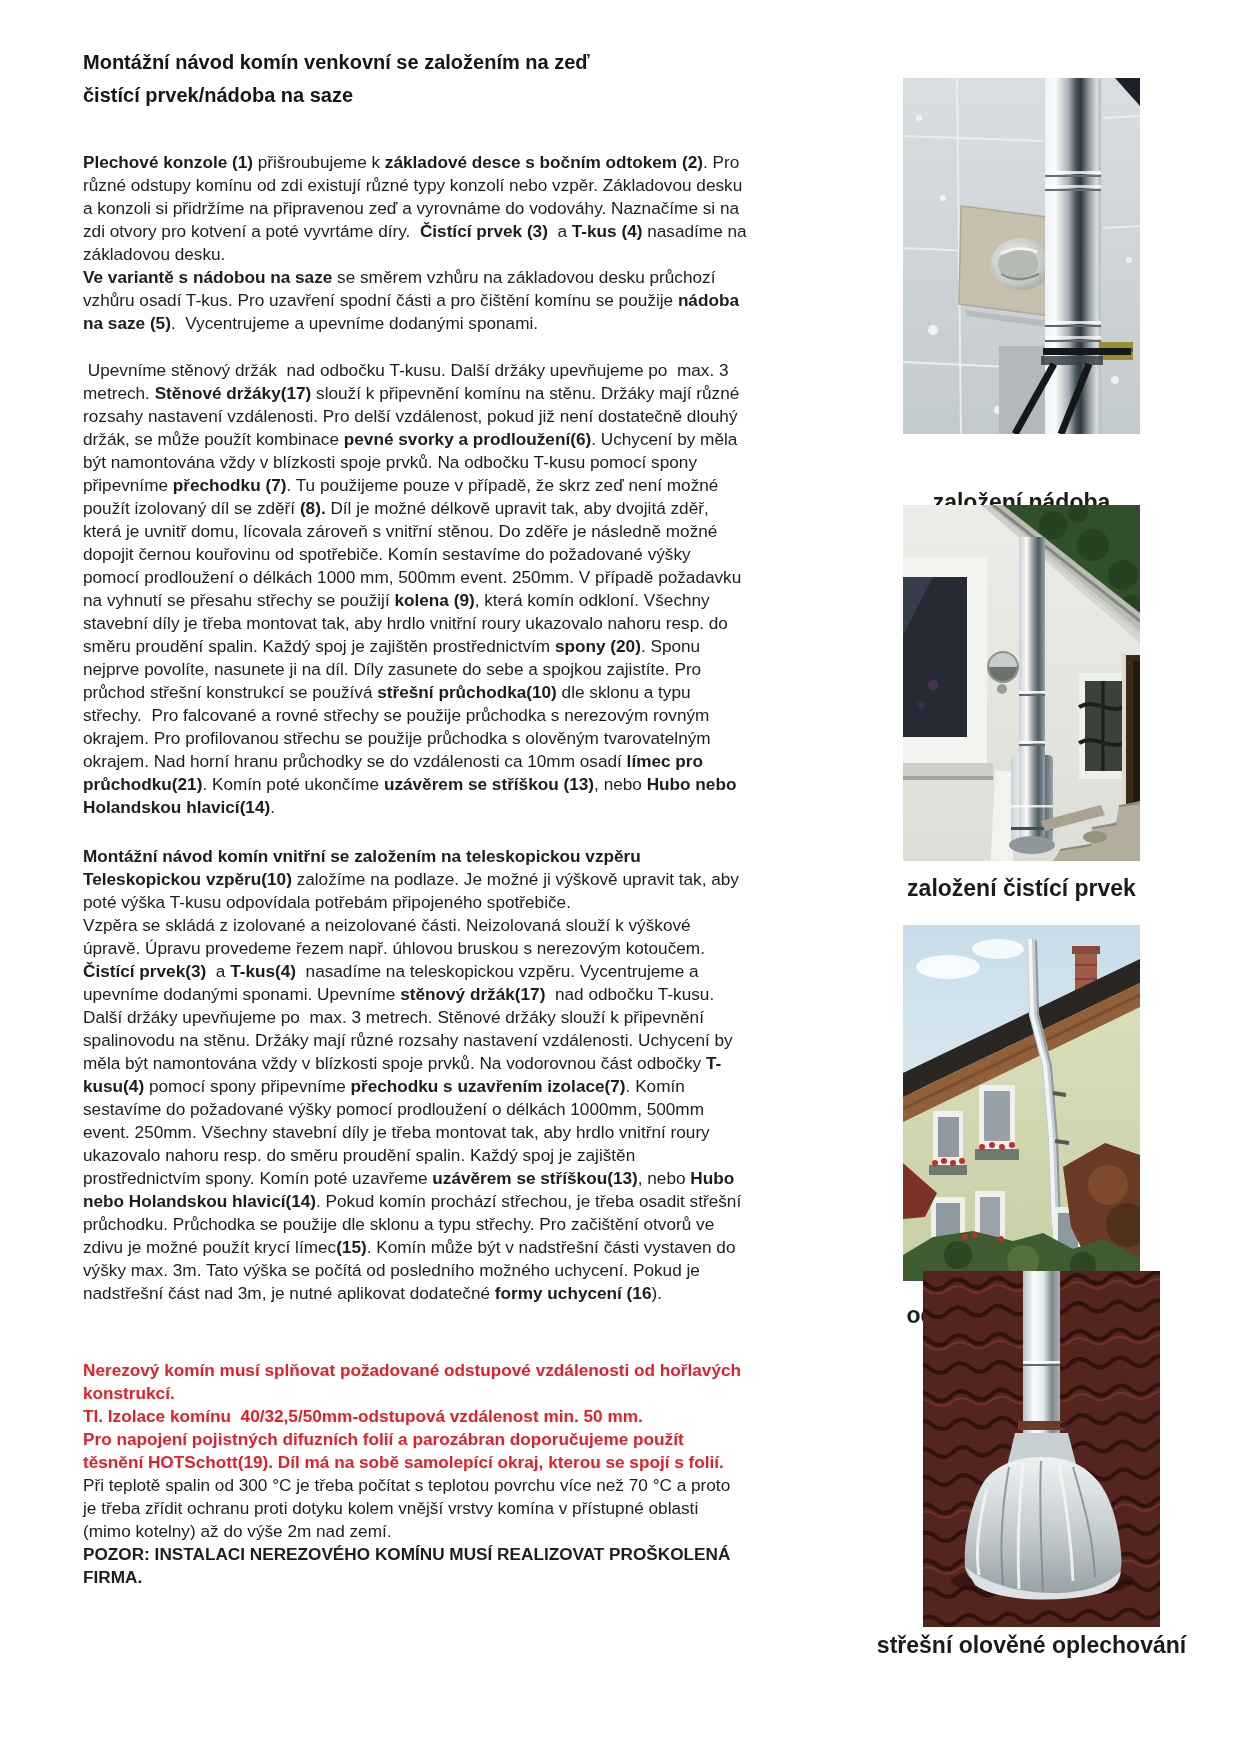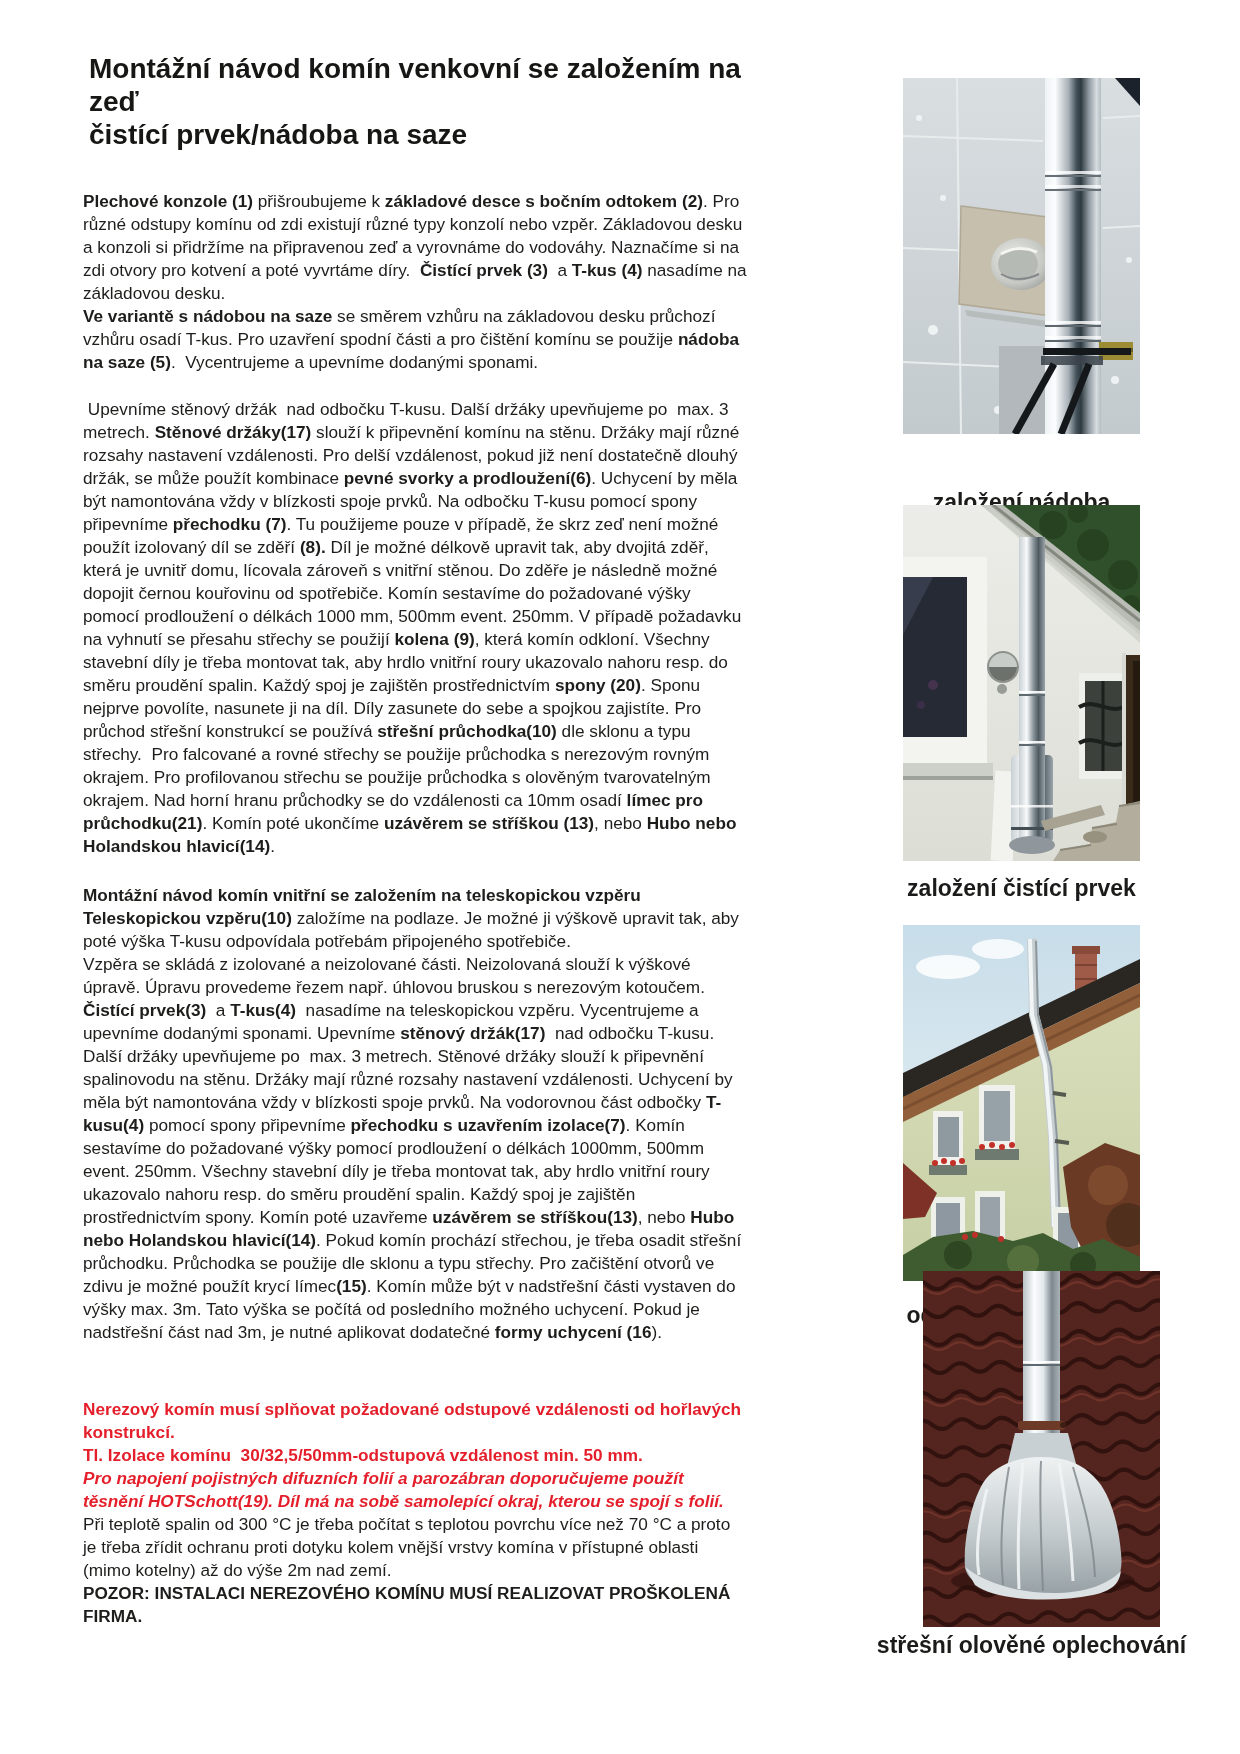--- a/index.html
+++ b/index.html
@@ -2,21 +2,21 @@
 <html><head>
 <meta charset="utf-8">
 <style>
   html,body{margin:0;padding:0;background:#ffffff;}
   body{width:1240px;height:1754px;position:relative;overflow:hidden;
        font-family:"Liberation Sans",sans-serif;color:#1d1d1b;}
   .page{position:absolute;inset:0;background:#ffffff;}
 
   
   .text-col{position:absolute;left:83px;top:46px;width:664px;}
-  .doc-title{font-size:28px;line-height:33px;font-weight:bold;margin:6px;
+  .doc-title{font-size:20px;line-height:33px;font-weight:bold;margin:0;
              white-space:pre-wrap;color:#161614;}
   .para{font-size:17.2px;line-height:23px;margin:0;white-space:pre-wrap;
         text-align:left;}
   .red{color:#e41e2a;}
   .m-p1{margin-top:39px;}
   .m-p2{margin-top:24px;}
   .m-p3{margin-top:26px;}
   .m-warn{margin-top:54px;}
 
   
@@ -40,22 +40,22 @@
   <div class="text-col">
     <h1 class="doc-title">Montážní návod komín venkovní se založením na zeď
 čistící prvek/nádoba na saze</h1>
     <p class="para m-p1"><span style="font-weight: bold;">Plechové konzole (1)</span><span> přišroubujeme k </span><span style="font-weight: bold;">základové desce s bočním odtokem (2)</span><span>. Pro různé odstupy komínu od zdi existují různé typy konzolí nebo vzpěr. Základovou desku a konzoli si přidržíme na připravenou zeď a vyrovnáme do vodováhy. Naznačíme si na zdi otvory pro kotvení a poté vyvrtáme díry.  </span><span style="font-weight: bold;">Čistící prvek (3)</span><span>  a </span><span style="font-weight: bold;">T-kus (4)</span><span> nasadíme na základovou desku.
 </span><span style="font-weight: bold;">Ve variantě s nádobou na saze</span><span> se směrem vzhůru na základovou desku průchozí vzhůru osadí T-kus. Pro uzavření spodní části a pro čištění komínu se použije </span><span style="font-weight: bold;">nádoba na saze (5)</span><span>.  Vycentrujeme a upevníme dodanými sponami.</span></p>
     <p class="para m-p2"><span> Upevníme stěnový držák  nad odbočku T-kusu. Další držáky upevňujeme po  max. 3 metrech. </span><span style="font-weight: bold;">Stěnové držáky(17)</span><span> slouží k připevnění komínu na stěnu. Držáky mají různé rozsahy nastavení vzdálenosti. Pro delší vzdálenost, pokud již není dostatečně dlouhý držák, se může použít kombinace </span><span style="font-weight: bold;">pevné svorky a prodloužení(6)</span><span>. Uchycení by měla být namontována vždy v blízkosti spoje prvků. Na odbočku T-kusu pomocí spony připevníme </span><span style="font-weight: bold;">přechodku (7)</span><span>. Tu použijeme pouze v případě, že skrz zeď není možné použít izolovaný díl se zděří </span><span style="font-weight: bold;">(8).</span><span> Díl je možné délkově upravit tak, aby dvojitá zděř, která je uvnitř domu, lícovala zároveň s vnitřní stěnou. Do zděře je následně možné dopojit černou kouřovinu od spotřebiče. Komín sestavíme do požadované výšky pomocí prodloužení o délkách 1000 mm, 500mm event. 250mm. V případě požadavku na vyhnutí se přesahu střechy se použijí </span><span style="font-weight: bold;">kolena (9)</span><span>, která komín odkloní. Všechny stavební díly je třeba montovat tak, aby hrdlo vnitřní roury ukazovalo nahoru resp. do směru proudění spalin. Každý spoj je zajištěn prostřednictvím </span><span style="font-weight: bold;">spony (20)</span><span>. Sponu nejprve povolíte, nasunete ji na díl. Díly zasunete do sebe a spojkou zajistíte. Pro průchod střešní konstrukcí se používá </span><span style="font-weight: bold;">střešní průchodka(10)</span><span> dle sklonu a typu střechy.  Pro falcované a rovné střechy se použije průchodka s nerezovým rovným okrajem. Pro profilovanou střechu se použije průchodka s olověným tvarovatelným okrajem. Nad horní hranu průchodky se do vzdálenosti ca 10mm osadí </span><span style="font-weight: bold;">límec pro průchodku(21)</span><span>. Komín poté ukončíme </span><span style="font-weight: bold;">uzávěrem se stříškou (13)</span><span>, nebo </span><span style="font-weight: bold;">Hubo nebo Holandskou hlavicí(14)</span><span>.</span></p>
     <p class="para m-p3"><span style="font-weight: bold;">Montážní návod komín vnitřní se založením na teleskopickou vzpěru
 </span><span style="font-weight: bold;">Teleskopickou vzpěru(10)</span><span> založíme na podlaze. Je možné ji výškově upravit tak, aby poté výška T-kusu odpovídala potřebám připojeného spotřebiče.
 Vzpěra se skládá z izolované a neizolované části. Neizolovaná slouží k výškové úpravě. Úpravu provedeme řezem např. úhlovou bruskou s nerezovým kotoučem. </span><span style="font-weight: bold;">Čistící prvek(3)</span><span>  a </span><span style="font-weight: bold;">T-kus(4)</span><span>  nasadíme na teleskopickou vzpěru. Vycentrujeme a upevníme dodanými sponami. Upevníme </span><span style="font-weight: bold;">stěnový držák(17)</span><span>  nad odbočku T-kusu. Další držáky upevňujeme po  max. 3 metrech. Stěnové držáky slouží k připevnění spalinovodu na stěnu. Držáky mají různé rozsahy nastavení vzdálenosti. Uchycení by měla být namontována vždy v blízkosti spoje prvků. Na vodorovnou část odbočky </span><span style="font-weight: bold;">T-kusu(4)</span><span> pomocí spony připevníme </span><span style="font-weight: bold;">přechodku s uzavřením izolace(7)</span><span>. Komín sestavíme do požadované výšky pomocí prodloužení o délkách 1000mm, 500mm event. 250mm. Všechny stavební díly je třeba montovat tak, aby hrdlo vnitřní roury ukazovalo nahoru resp. do směru proudění spalin. Každý spoj je zajištěn prostřednictvím spony. Komín poté uzavřeme </span><span style="font-weight: bold;">uzávěrem se stříškou(13)</span><span>, nebo </span><span style="font-weight: bold;">Hubo nebo Holandskou hlavicí(14)</span><span>. Pokud komín prochází střechou, je třeba osadit střešní průchodku. Průchodka se použije dle sklonu a typu střechy. Pro začištění otvorů ve zdivu je možné použít krycí límec</span><span style="font-weight: bold;">(15)</span><span>. Komín může být v nadstřešní části vystaven do výšky max. 3m. Tato výška se počítá od posledního možného uchycení. Pokud je nadstřešní část nad 3m, je nutné aplikovat dodatečné </span><span style="font-weight: bold;">formy uchycení (16</span><span>).</span></p>
     <p class="para m-warn"><span class="red" style="font-weight: bold;">Nerezový komín musí splňovat požadované odstupové vzdálenosti od hořlavých konstrukcí.
-</span><span class="red" style="font-weight: bold;">Tl. Izolace komínu  30/32,5/50mm-odstupová vzdálenost min. 50 mm.
-</span><span class="red" style="font-weight: bold; font-style: italic;">Pro napojení pojistných difuzních folií a parozábran doporučujeme použít těsnění HOTSchott(19). Díl má na sobě samolepící okraj, kterou se spojí s folií.
+</span><span class="red" style="font-weight: bold;">Tl. Izolace komínu  40/32,5/50mm-odstupová vzdálenost min. 50 mm.
+</span><span class="red" style="font-weight: bold;">Pro napojení pojistných difuzních folií a parozábran doporučujeme použít těsnění HOTSchott(19). Díl má na sobě samolepící okraj, kterou se spojí s folií.
 </span><span>Při teplotě spalin od 300 °C je třeba počítat s teplotou povrchu více než 70 °C a proto je třeba zřídit ochranu proti dotyku kolem vnější vrstvy komína v přístupné oblasti (mimo kotelny) až do výše 2m nad zemí.
 </span><span style="font-weight: bold;">POZOR: INSTALACI NEREZOVÉHO KOMÍNU MUSÍ REALIZOVAT PROŠKOLENÁ FIRMA.</span></p>
   </div>
 
   <figure class="figure fig1">
     <svg class="photo" viewBox="0 0 237 356" xmlns="http://www.w3.org/2000/svg">
       <defs>
         <linearGradient id="f1wall" x1="0" y1="0" x2="0" y2="1">
           <stop offset="0" stop-color="#d9dee1"></stop>
             <stop offset="1" stop-color="#c3cace"></stop>

